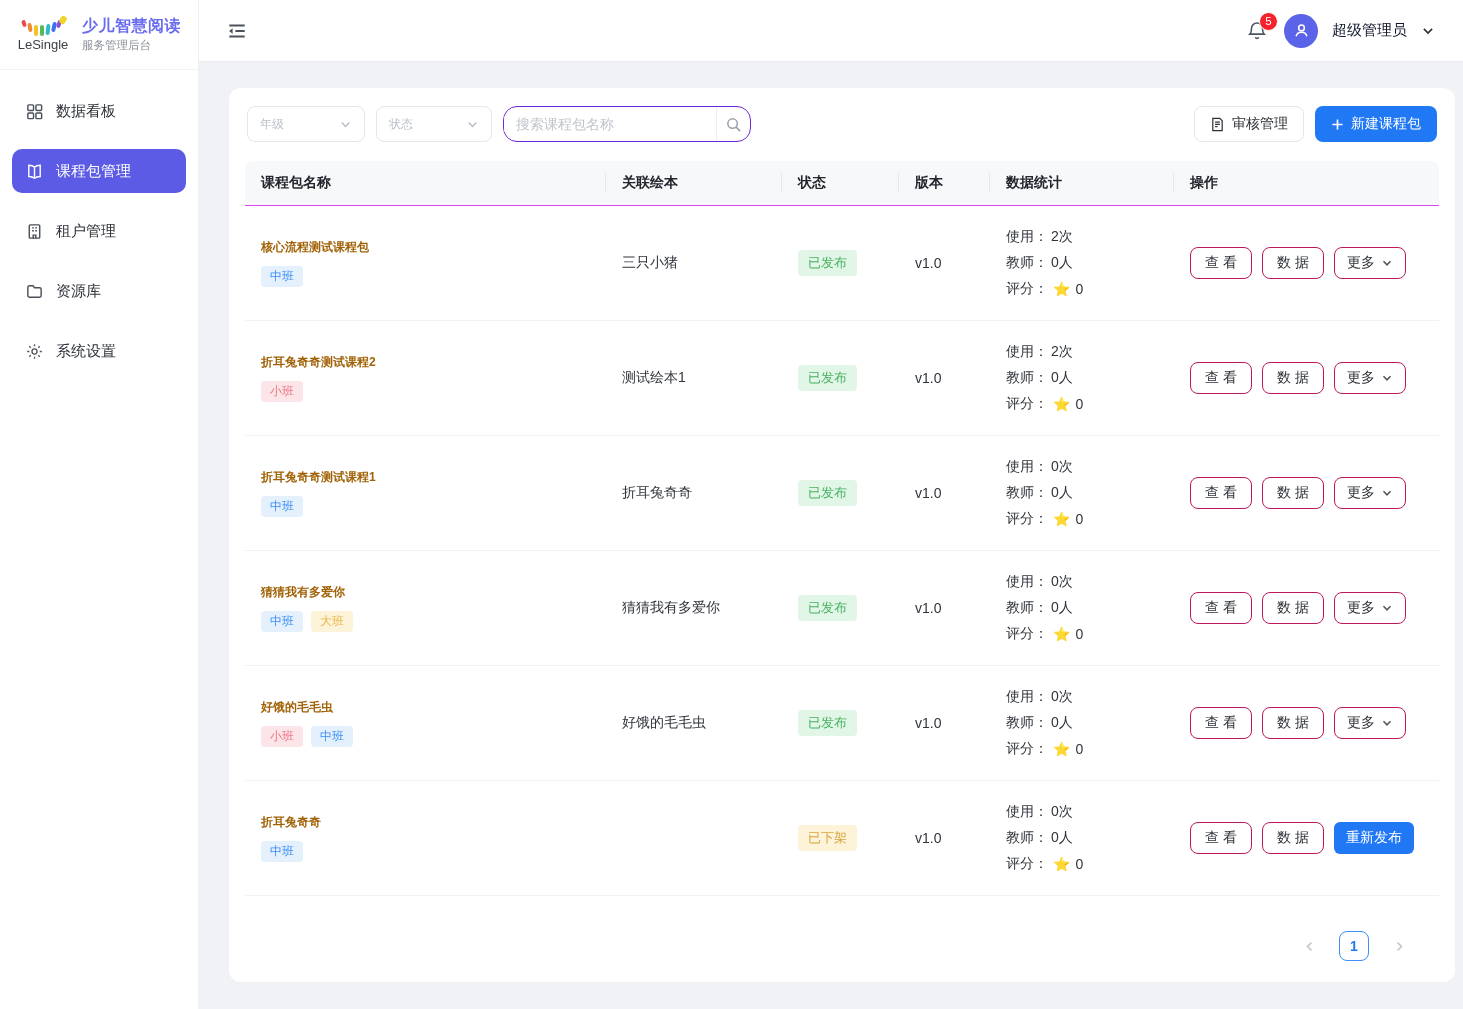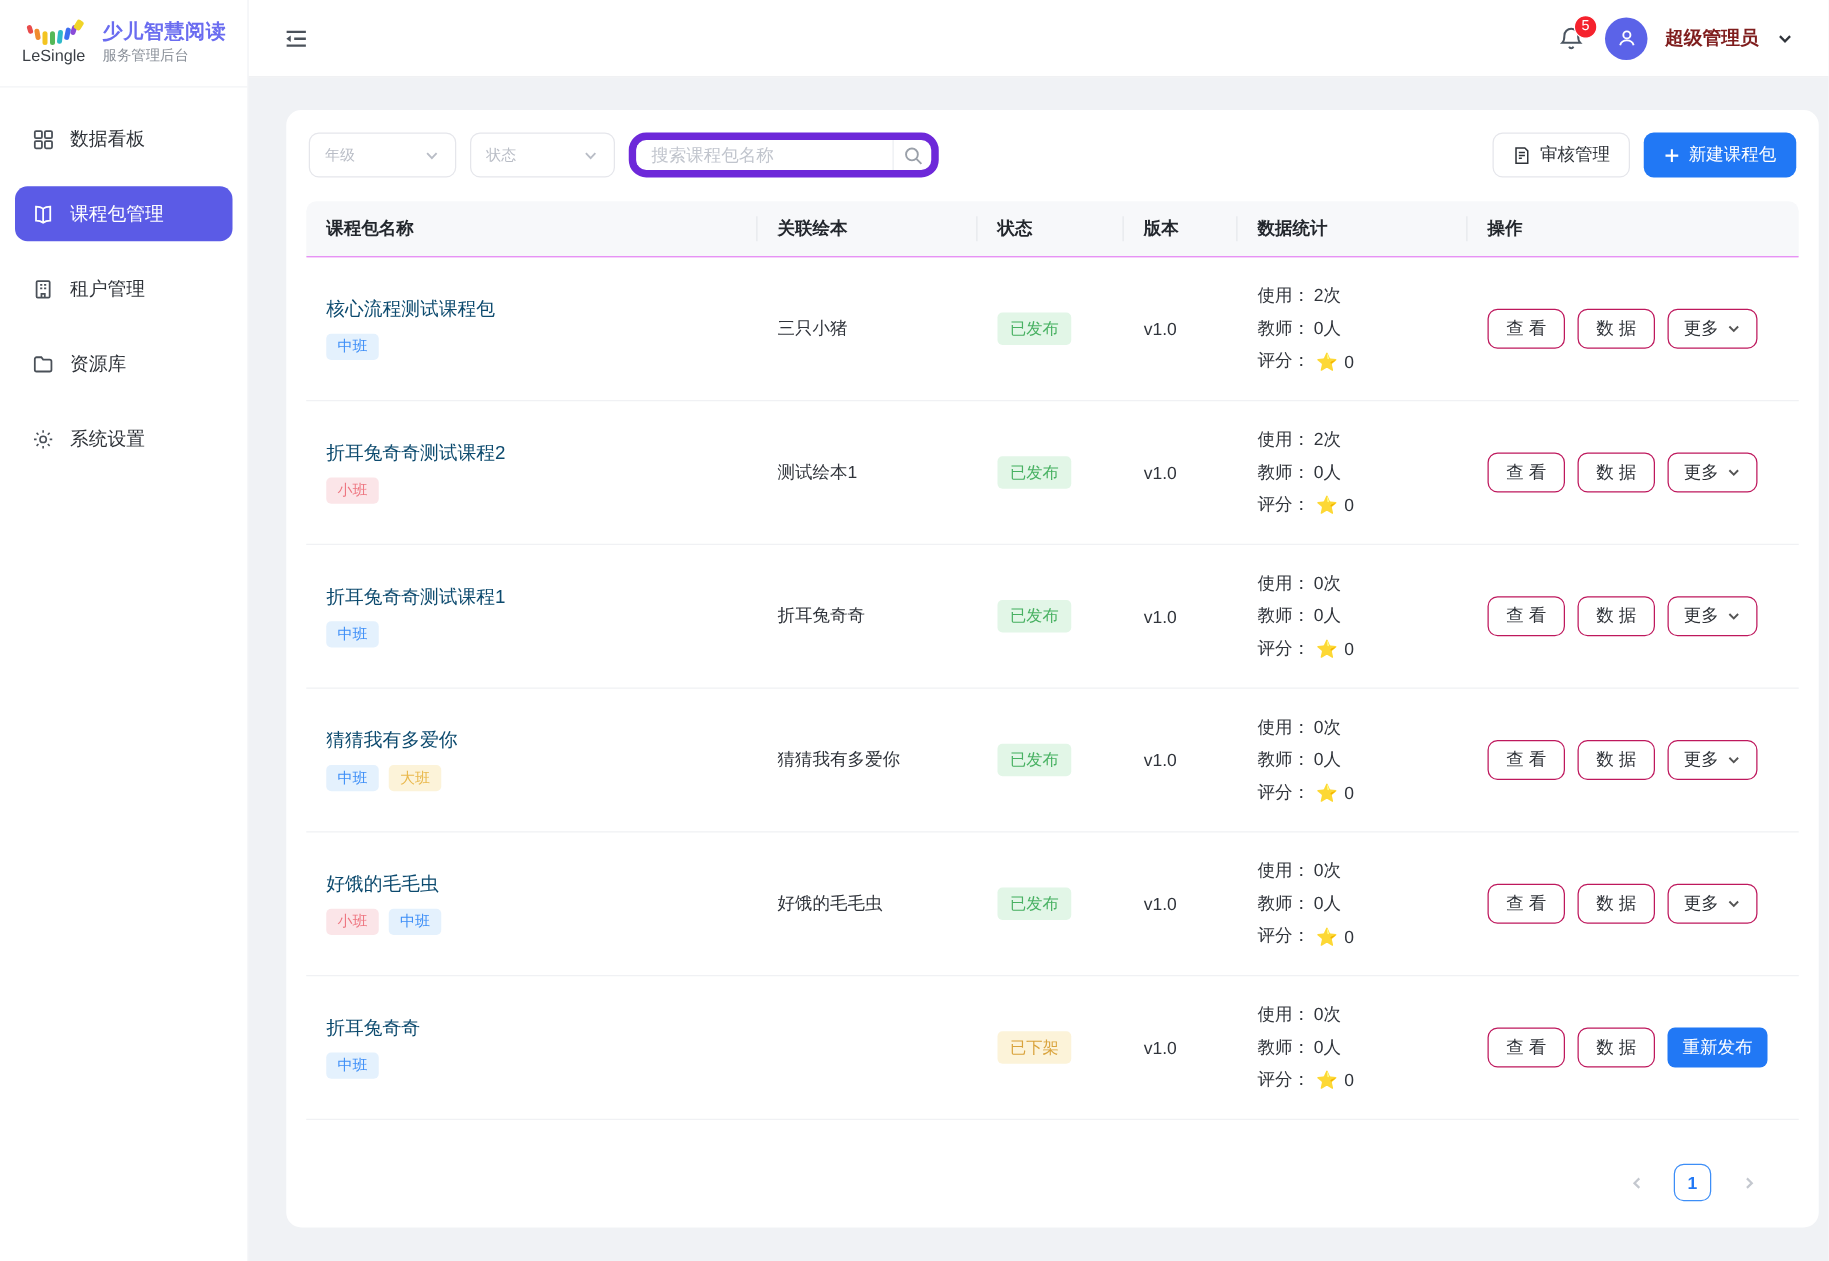--- a/index.html
+++ b/index.html
@@ -23,51 +23,51 @@
   .nav-item.active svg { color:#fff; }
 
   
   .main { flex:1; display:flex; flex-direction:column; min-width:0; }
   .topbar { height:62px; background:#fff; border-bottom:1px solid #ebedf0; display:flex; align-items:center; padding:0 28px 0 24px; }
   .collapse-btn { width:28px; height:28px; display:flex; align-items:center; justify-content:center; cursor:pointer; }
   .topbar-right { margin-left:auto; display:flex; align-items:center; gap:14px; }
   .bell-wrap { position:relative; width:26px; height:26px; display:flex; align-items:center; justify-content:center; cursor:pointer; }
   .badge { position:absolute; top:-6px; right:-8px; min-width:19px; height:19px; border-radius:10px; background:#f5222d; color:#fff; font-size:11.5px; display:flex; align-items:center; justify-content:center; padding:0 4px; border:1.5px solid #fff; }
   .avatar { width:34px; height:34px; border-radius:50%; background:#5b63e8; display:flex; align-items:center; justify-content:center; }
-  .username { font-size:15px; color:#7f1d1d; font-weight:700; }
+  .username { font-size:15px; color:#0f172a; font-weight:400; }
   .user-chev { display:flex; align-items:center; cursor:pointer; }
 
   
   .content { flex:1; }
   .card { background:#fff; border-radius:12px; margin:26px 8px 0 30px; height:894px; padding:18px 16px 0; }
 
   
   .toolbar { display:flex; align-items:center; gap:11px; padding:0 2px; }
   .select { width:118px; height:36px; border:1px solid #e5e6eb; border-radius:8px; display:flex; align-items:center; padding:0 12px; cursor:pointer; background:#fff; }
   .select:nth-child(2){ width:116px; }
   .select .sel-label { font-size:12px; color:#b9bdc6; }
   .select svg { margin-left:auto; width:13px; height:13px; color:#b9bdc6; }
-  .searchbox { width:248px; height:36px; border:6px solid #6d28d9; border-radius:14px; display:flex; align-items:center; overflow:hidden; background:#fff; }
+  .searchbox { width:248px; height:36px; border:1px solid #6d28d9; border-radius:14px; display:flex; align-items:center; overflow:hidden; background:#fff; }
   .searchbox input { flex:1; border:0; outline:0; font-size:14px; padding:0 12px; color:#333; font-family:inherit; }
   .searchbox input::placeholder { color:#c1c5cd; }
   .search-suffix { width:34px; height:100%; border-left:1px solid #eceef2; display:flex; align-items:center; justify-content:center; cursor:pointer; }
   .toolbar-spacer { flex:1; }
   .btn-outline { height:36px; border:1px solid #e5e6eb; background:#fff; border-radius:8px; display:flex; align-items:center; gap:7px; padding:0 15px; font-size:14px; color:#2e3238; cursor:pointer; font-family:inherit; }
   .btn-primary { height:36px; border:0; background:#2178f5; border-radius:8px; display:flex; align-items:center; gap:7px; padding:0 16px; font-size:14px; color:#fff; cursor:pointer; font-family:inherit; }
 
   
   .ttable { margin-top:19px; }
   .thead, .trow { display:grid; grid-template-columns:361px 176px 117px 91px 184px 1fr; }
   .thead { background:#f7f8fa; border-radius:8px 8px 0 0; height:45px; border-bottom:1px solid #d946ef; }
   .th { display:flex; align-items:center; padding:0 16px; font-size:14px; font-weight:700; color:#23272d; position:relative; }
   .th:not(:last-child)::after { content:""; position:absolute; right:0; top:12px; bottom:12px; width:1px; background:#e6e8ec; }
   .trow { height:115px; border-bottom:1px solid #f0f1f4; }
   .td { display:flex; align-items:center; padding:0 16px; font-size:14px; color:#30343b; }
   .td-name { flex-direction:column; align-items:flex-start; justify-content:center; gap:10px; }
-  .pkg-link { font-size:15px; color:#0c4a6e; text-decoration:none; font-weight:400; cursor:pointer; }
+  .pkg-link { font-size:12px; color:#a16207; text-decoration:none; font-weight:700; cursor:pointer; }
   .tagrow { display:flex; gap:8px; }
   .tag { font-size:12px; padding:3px 9px; border-radius:4px; line-height:1.3; }
   .tag-blue { background:#e4f1fd; color:#3d8ef7; }
   .tag-red { background:#fbe5e8; color:#ee7681; }
   .tag-yellow { background:#fcf3d9; color:#e9b84c; }
   .status { font-size:13px; padding:4px 10px; border-radius:4px; }
   .st-published { background:#e2f6e7; color:#48b162; }
   .st-offline { background:#fcf3d9; color:#d9a33c; }
   .td-stats { flex-direction:column; align-items:flex-start; justify-content:center; gap:8px; }
   .stat { display:flex; align-items:center; gap:3px; font-size:14px; color:#30343b; }

